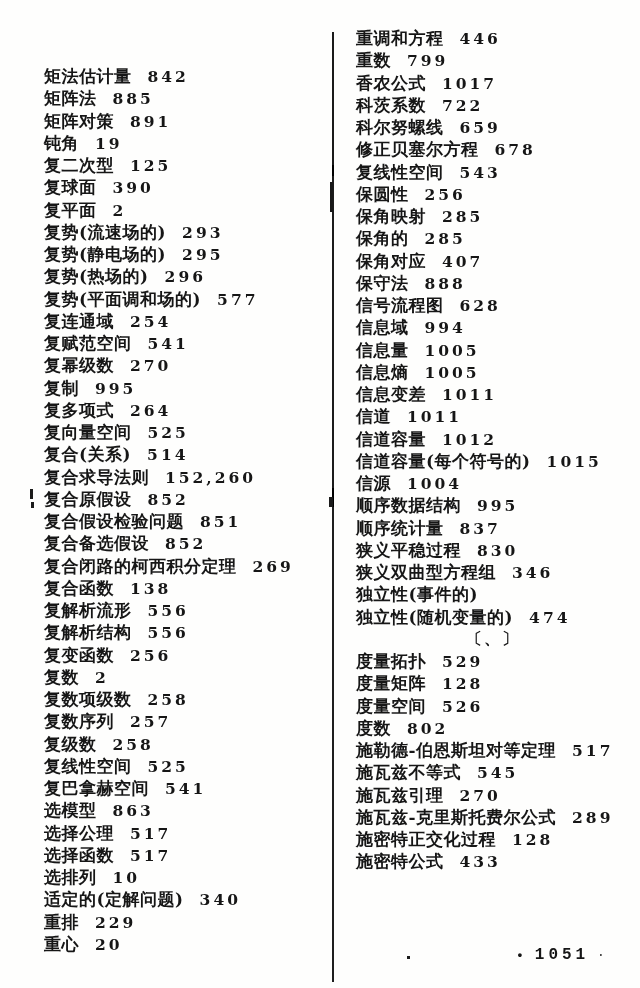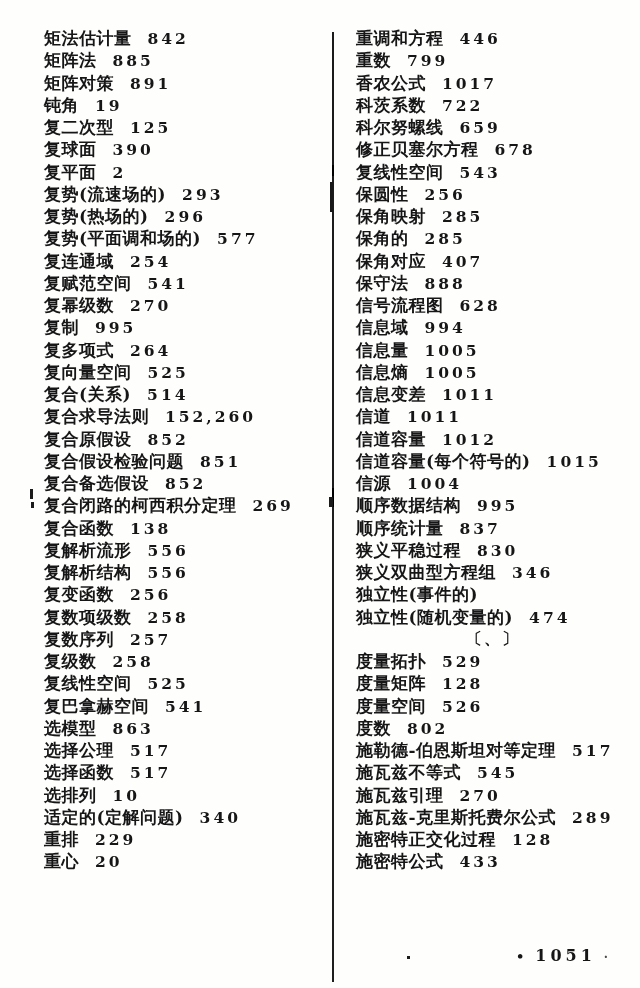--- a/index.html
+++ b/index.html
@@ -6,21 +6,21 @@
   .page{
     position:relative;
     width:640px;height:988px;
     background:#fefefd;
     overflow:hidden;
     font-family:"DejaVu Serif","Liberation Serif",serif;
     font-weight:bold;
     color:#161616;
   }
   .col{position:absolute;top:27px;}
-  .col-left{left:44px;width:290px;}
+  .col-left{left:44px;width:290px;margin-top:38px;}
   .col-right{left:346px;width:294px;margin-left:10px;}
   .entry{
     height:22.25px;line-height:22.25px;
     font-size:17px;white-space:nowrap;
     letter-spacing:0.5px;
   }
   .entry .num{
     margin-left:16px;
     font-size:15.5px;
     letter-spacing:3px;
@@ -41,57 +41,60 @@
   }
   .speck{position:absolute;background:#1b1b1b;}
   .speck-a{left:30px;top:489px;width:3px;height:10px;}
   .speck-b{left:31px;top:502px;width:3px;height:6px;}
   .speck-c{left:329px;top:497px;width:4px;height:10px;}
   .speck-d{left:407px;top:956px;width:3px;height:3px;}
   .footer{
     position:absolute;left:516px;top:946px;
     font-size:16px;letter-spacing:2px;
     white-space:nowrap;
+    font-family:Liberation Mono, monospace;
   }
   .footer .dot-left{font-size:13px;margin-right:9px;}
   .footer .pn{letter-spacing:4px;}
   .footer .dot-right{font-size:12px;margin-left:8px;color:#4a4a4a;}
 </style>
 </head>
 <body>
 
 <div class="page">
 
   <div class="col col-left">
       <div class="entry"><span>矩法估计量</span><span class="num">842</span></div>
       <div class="entry"><span>矩阵法</span><span class="num">885</span></div>
       <div class="entry"><span>矩阵对策</span><span class="num">891</span></div>
       <div class="entry"><span>钝角</span><span class="num">19</span></div>
       <div class="entry"><span>复二次型</span><span class="num">125</span></div>
       <div class="entry"><span>复球面</span><span class="num">390</span></div>
       <div class="entry"><span>复平面</span><span class="num">2</span></div>
       <div class="entry"><span>复势(流速场的)</span><span class="num">293</span></div>
+      <div class="entry"><span>复势(静电场的)</span><span class="num">295</span></div>
       <div class="entry"><span>复势(热场的)</span><span class="num">296</span></div>
       <div class="entry"><span>复势(平面调和场的)</span><span class="num">577</span></div>
       <div class="entry"><span>复连通域</span><span class="num">254</span></div>
       <div class="entry"><span>复赋范空间</span><span class="num">541</span></div>
       <div class="entry"><span>复幂级数</span><span class="num">270</span></div>
       <div class="entry"><span>复制</span><span class="num">995</span></div>
       <div class="entry"><span>复多项式</span><span class="num">264</span></div>
       <div class="entry"><span>复向量空间</span><span class="num">525</span></div>
       <div class="entry"><span>复合(关系)</span><span class="num">514</span></div>
       <div class="entry"><span>复合求导法则</span><span class="num">152,260</span></div>
       <div class="entry"><span>复合原假设</span><span class="num">852</span></div>
       <div class="entry"><span>复合假设检验问题</span><span class="num">851</span></div>
       <div class="entry"><span>复合备选假设</span><span class="num">852</span></div>
       <div class="entry"><span>复合闭路的柯西积分定理</span><span class="num">269</span></div>
       <div class="entry"><span>复合函数</span><span class="num">138</span></div>
       <div class="entry"><span>复解析流形</span><span class="num">556</span></div>
       <div class="entry"><span>复解析结构</span><span class="num">556</span></div>
       <div class="entry"><span>复变函数</span><span class="num">256</span></div>
+      <div class="entry"><span>复数</span><span class="num">2</span></div>
       <div class="entry"><span>复数项级数</span><span class="num">258</span></div>
       <div class="entry"><span>复数序列</span><span class="num">257</span></div>
       <div class="entry"><span>复级数</span><span class="num">258</span></div>
       <div class="entry"><span>复线性空间</span><span class="num">525</span></div>
       <div class="entry"><span>复巴拿赫空间</span><span class="num">541</span></div>
       <div class="entry"><span>选模型</span><span class="num">863</span></div>
       <div class="entry"><span>选择公理</span><span class="num">517</span></div>
       <div class="entry"><span>选择函数</span><span class="num">517</span></div>
       <div class="entry"><span>选排列</span><span class="num">10</span></div>
       <div class="entry"><span>适定的(定解问题)</span><span class="num">340</span></div>

